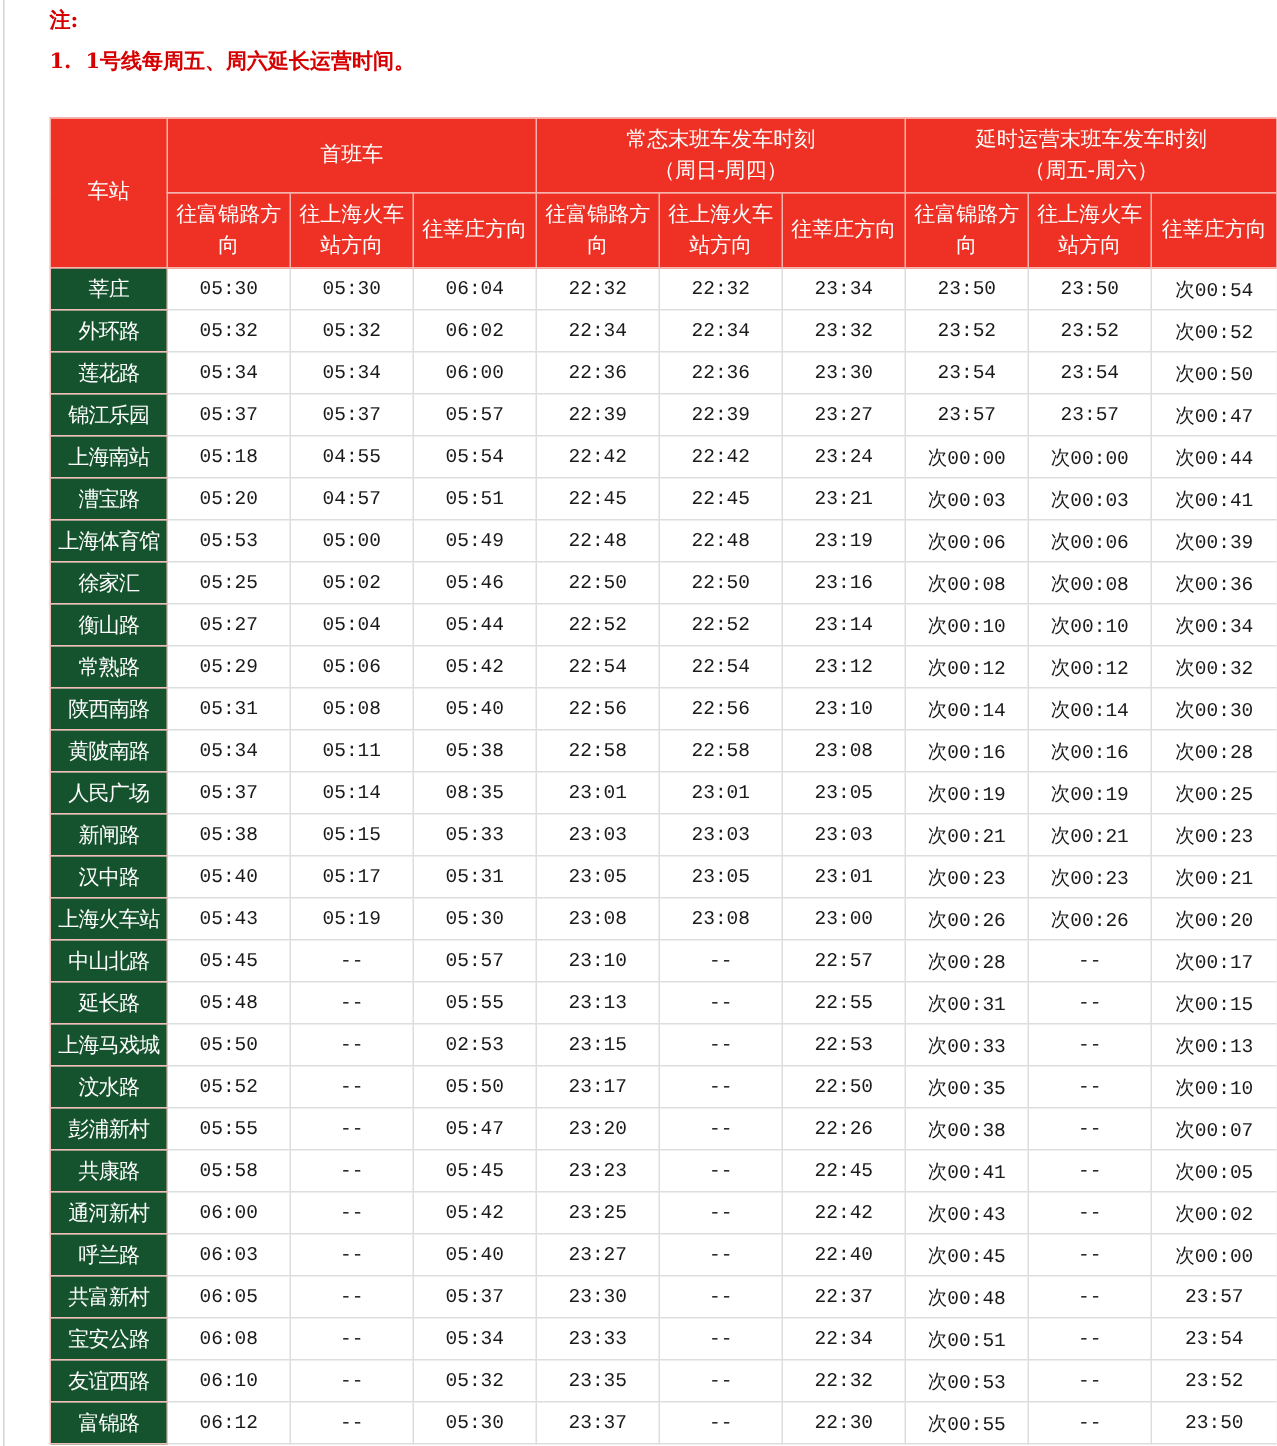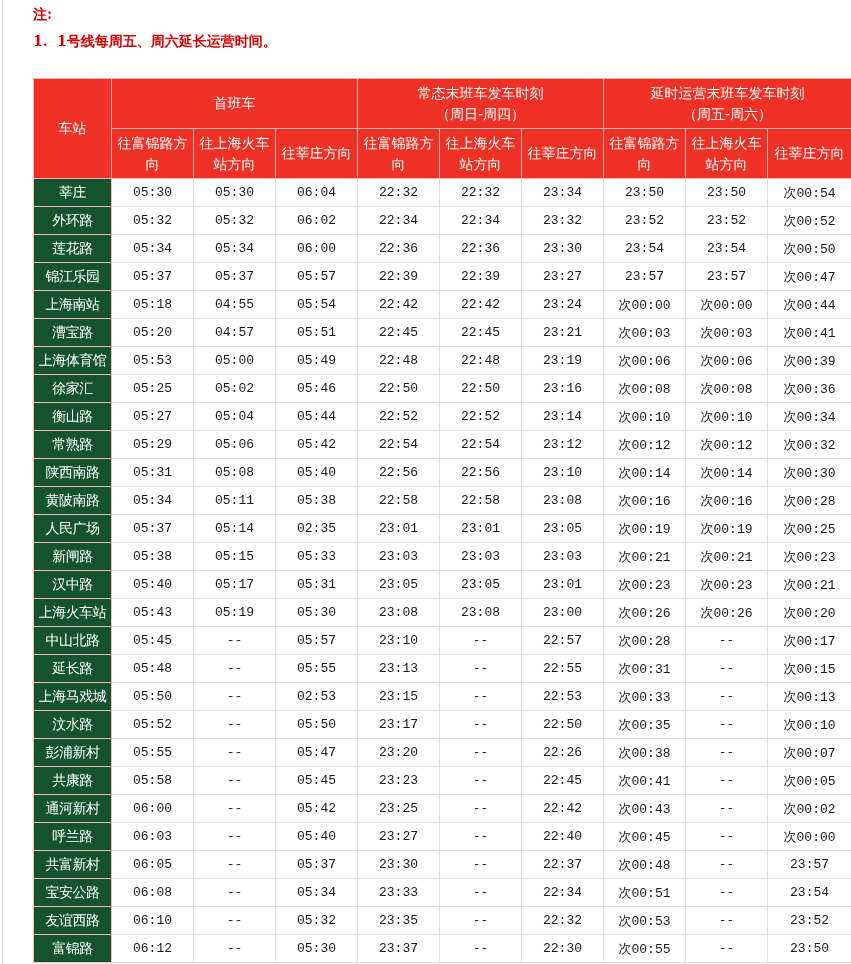--- a/index.html
+++ b/index.html
@@ -228,21 +228,21 @@
         <td>22:58</td>
         <td>23:08</td>
         <td>次00:16</td>
         <td>次00:16</td>
         <td>次00:28</td>
       </tr>
     <tr>
         <td class="station">人民广场</td>
         <td>05:37</td>
         <td>05:14</td>
-        <td>02:35</td>
+        <td>08:35</td>
         <td>23:01</td>
         <td>23:01</td>
         <td>23:05</td>
         <td>次00:19</td>
         <td>次00:19</td>
         <td>次00:25</td>
       </tr>
     <tr>
         <td class="station">新闸路</td>
         <td>05:38</td>

